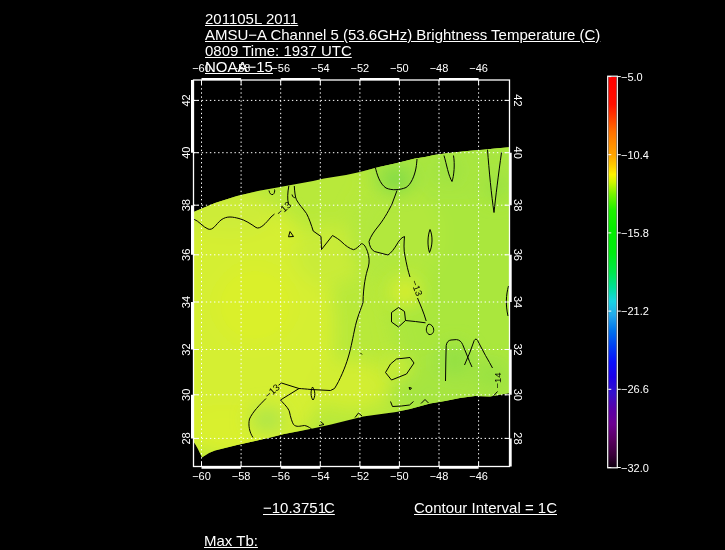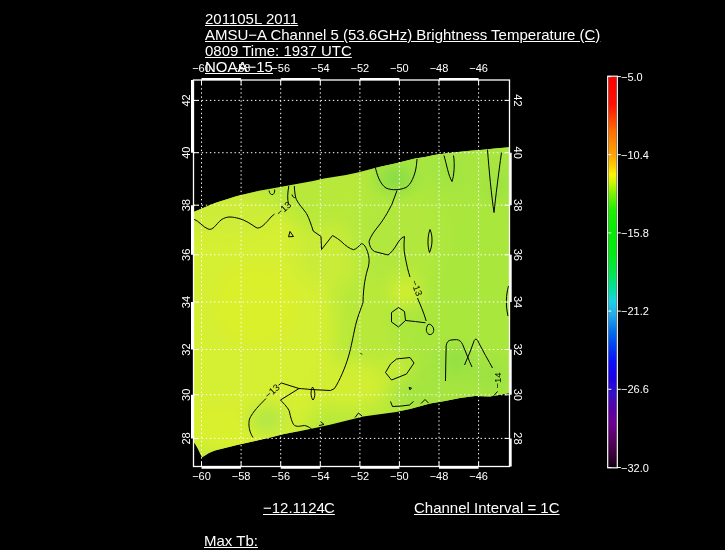--- a/index.html
+++ b/index.html
@@ -8,23 +8,23 @@
 .t{position:absolute;color:#fff;font-size:15px;line-height:16px;white-space:pre;text-decoration:underline;}
 </style>
 </head>
 <body>
 <div id="page">
 <div class="t" style="left:205px;top:11px;">201105L 2011
 AMSU−A Channel 5 (53.6GHz) Brightness Temperature (C)
 0809 Time: 1937 UTC
 NOAA−15</div>
 <div class="t" style="left:204px;top:500px;margin-top:33px;">Max Tb:</div>
-<div class="t" style="left:263px;top:500px;">−12.1124</div>
+<div class="t" style="left:263px;top:500px;">−10.3751</div>
 <div class="t" style="left:324px;top:500px;">C</div>
-<div class="t" style="left:414px;top:500px;">Channel Interval = 1C</div>
+<div class="t" style="left:414px;top:500px;">Contour Interval = 1C</div>
 <svg id="plot" width="725" height="550" viewBox="0 0 725 550" style="position:absolute;left:0;top:0">
 <defs>
 <clipPath id="boxclip">
           <rect x="193.5" y="80" width="316" height="386.5"></rect>
         </clipPath>
 <clipPath id="swathclip">
           <path id="swathpath" d="M193.5,212 L215,203 237,196 258,191 280,187 302,183 313,181 324,178.5 346,175 360,172 379,167 395,163.5 405,161 415,158.5 425,157 434,155 445,153.5 458,152 470,150.8 483,149.8 495,148.5 509.5,147.3 L509.5,393 L490,396.5 475,396 460,398 445,401 430,403.5 410,409 396,412 385,413.5 363,416.5 345,421 331,424.5 315,428 300,431 284,434 270,437.5 255,441 237,445 225,448 215,450.5 209,453 202,457.5 198,449 195.5,444.5 193.5,441.5 Z"></path>
         </clipPath>
 <filter id="soft" x="-40%" y="-40%" width="180%" height="180%">
   <feGaussianBlur stdDeviation="9"></feGaussianBlur>

